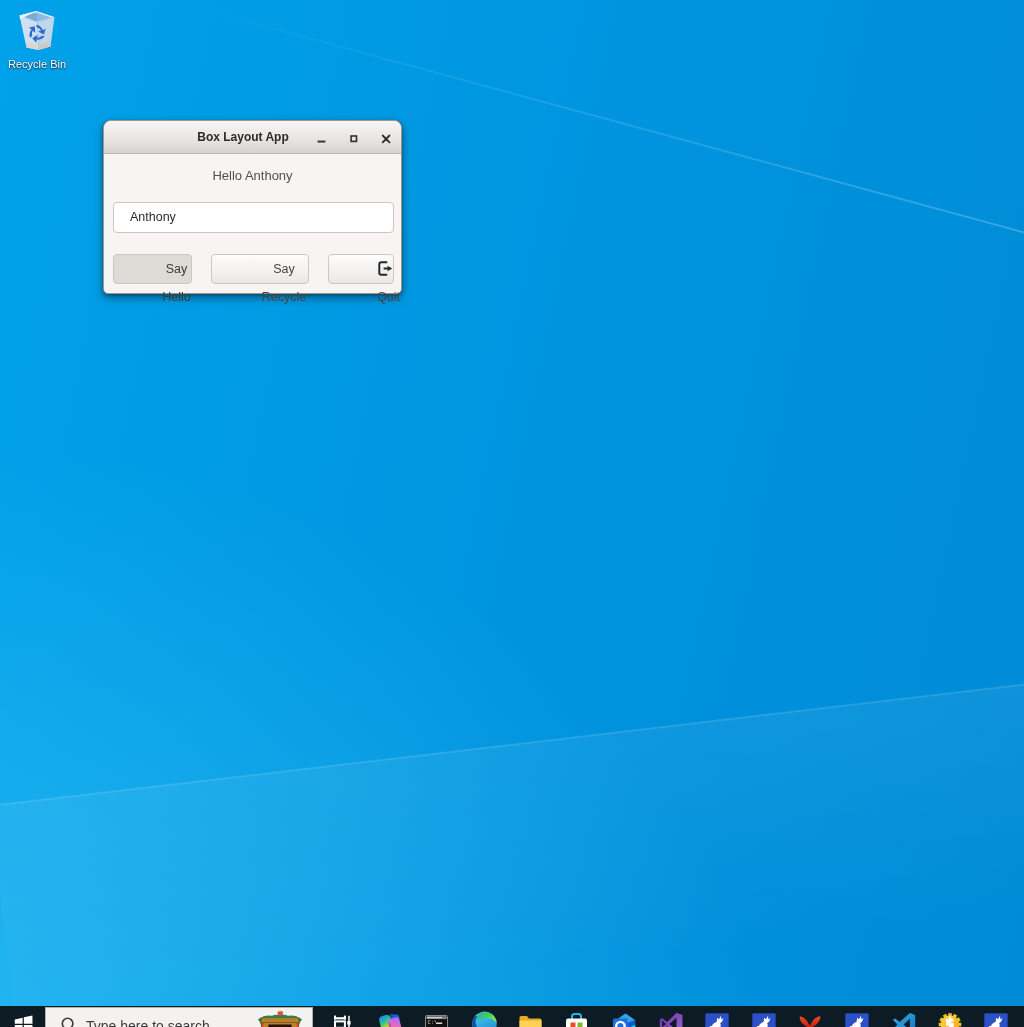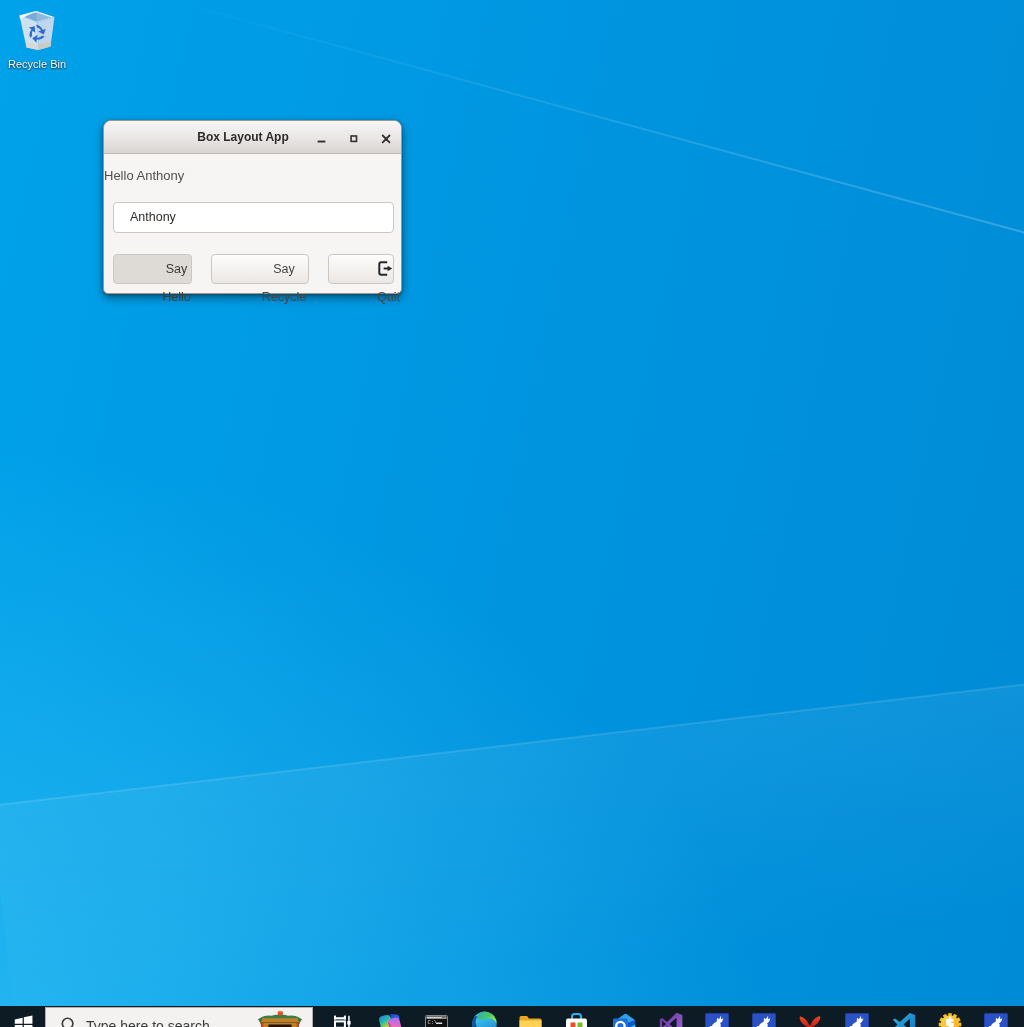--- a/index.html
+++ b/index.html
@@ -50,21 +50,21 @@
 }
 #title {
   position:absolute; left:0; top:0; width:278px; height:33px;
   text-align:center; line-height:33px;
   font-size:12px; font-weight:bold; color:#2f2b27;
 }
 .wbtn { position:absolute; top:0; height:33px; width:22px; color:#34302b; }
 
 #hello {
   position:absolute; left:0; top:47px; width:100%;
-  font-size:13px; color:#524f4b;
+  text-align:center; font-size:13px; color:#524f4b;
 }
 #entry {
   position:absolute; left:9px; top:81px; width:281px; height:31px;
   background:#fff; border:1px solid #cdc7c2; border-radius:4px;
   font-size:12.5px; color:#2e2b28; line-height:29px; padding-left:16px;
 }
 .btn {
   position:absolute; top:133px; height:30px;
   border:1px solid #cdc7c2; border-radius:4px;
   font-size:12.5px; color:#454545; text-align:center; line-height:28px;

